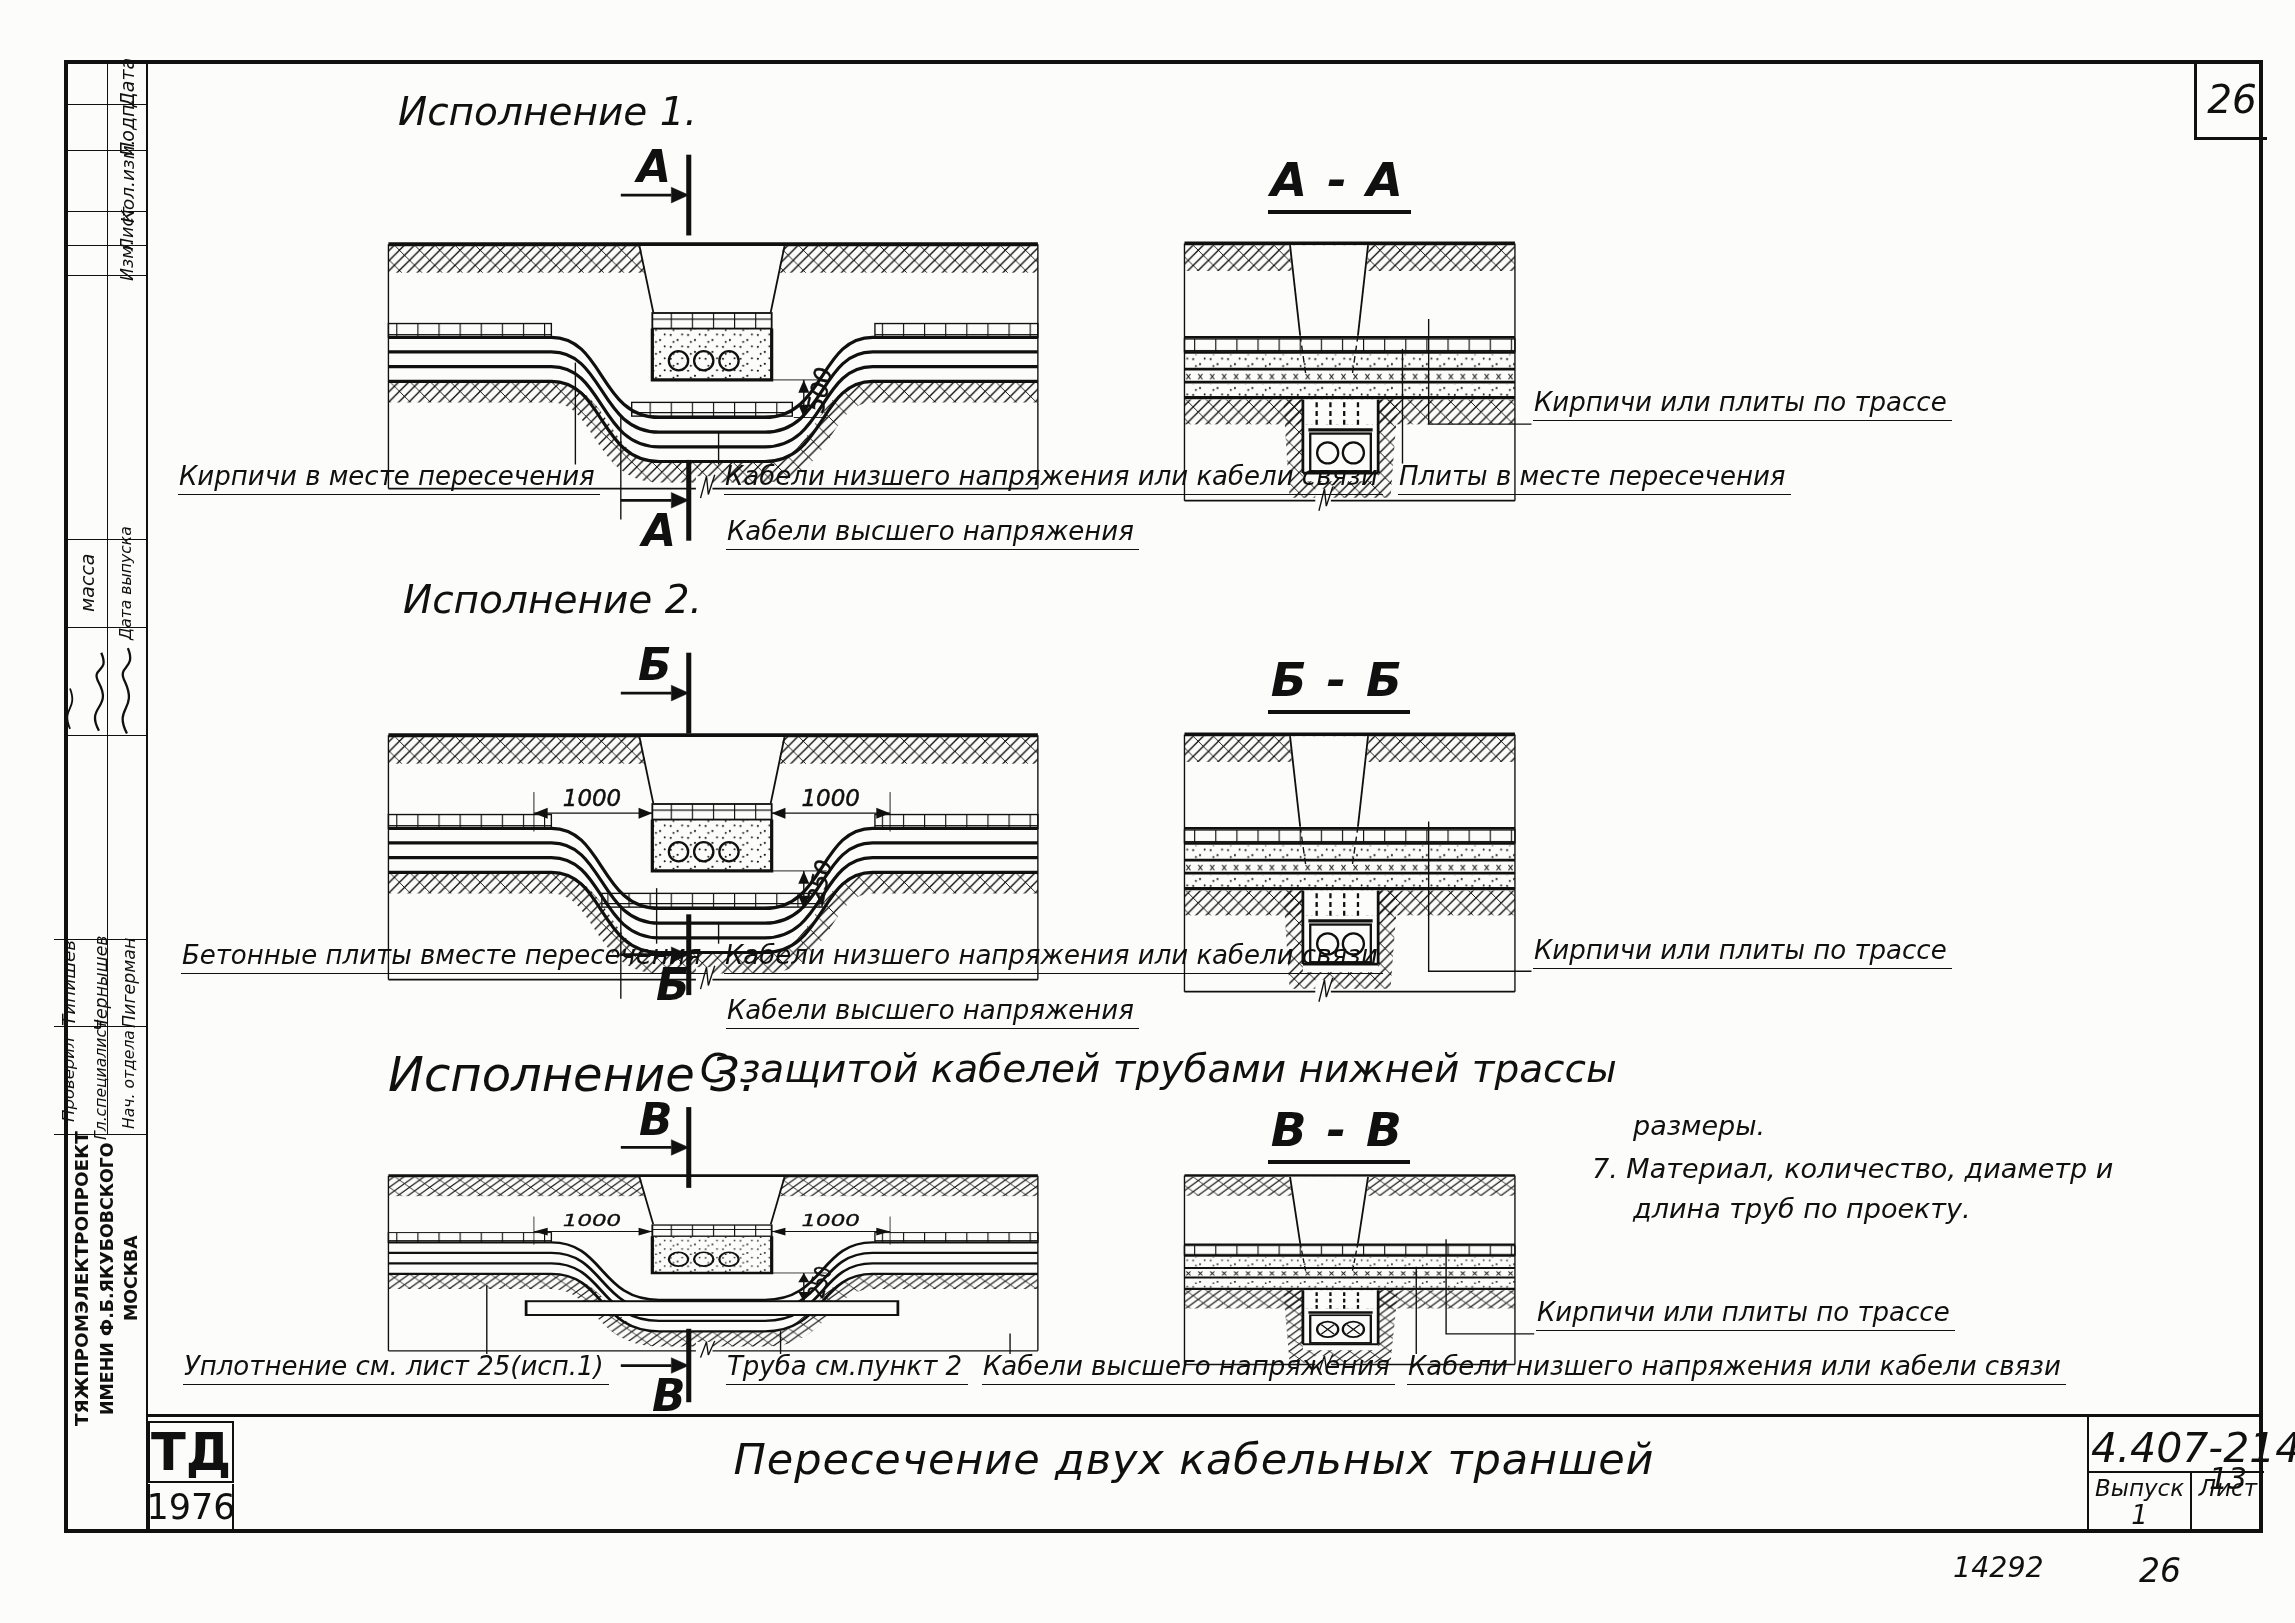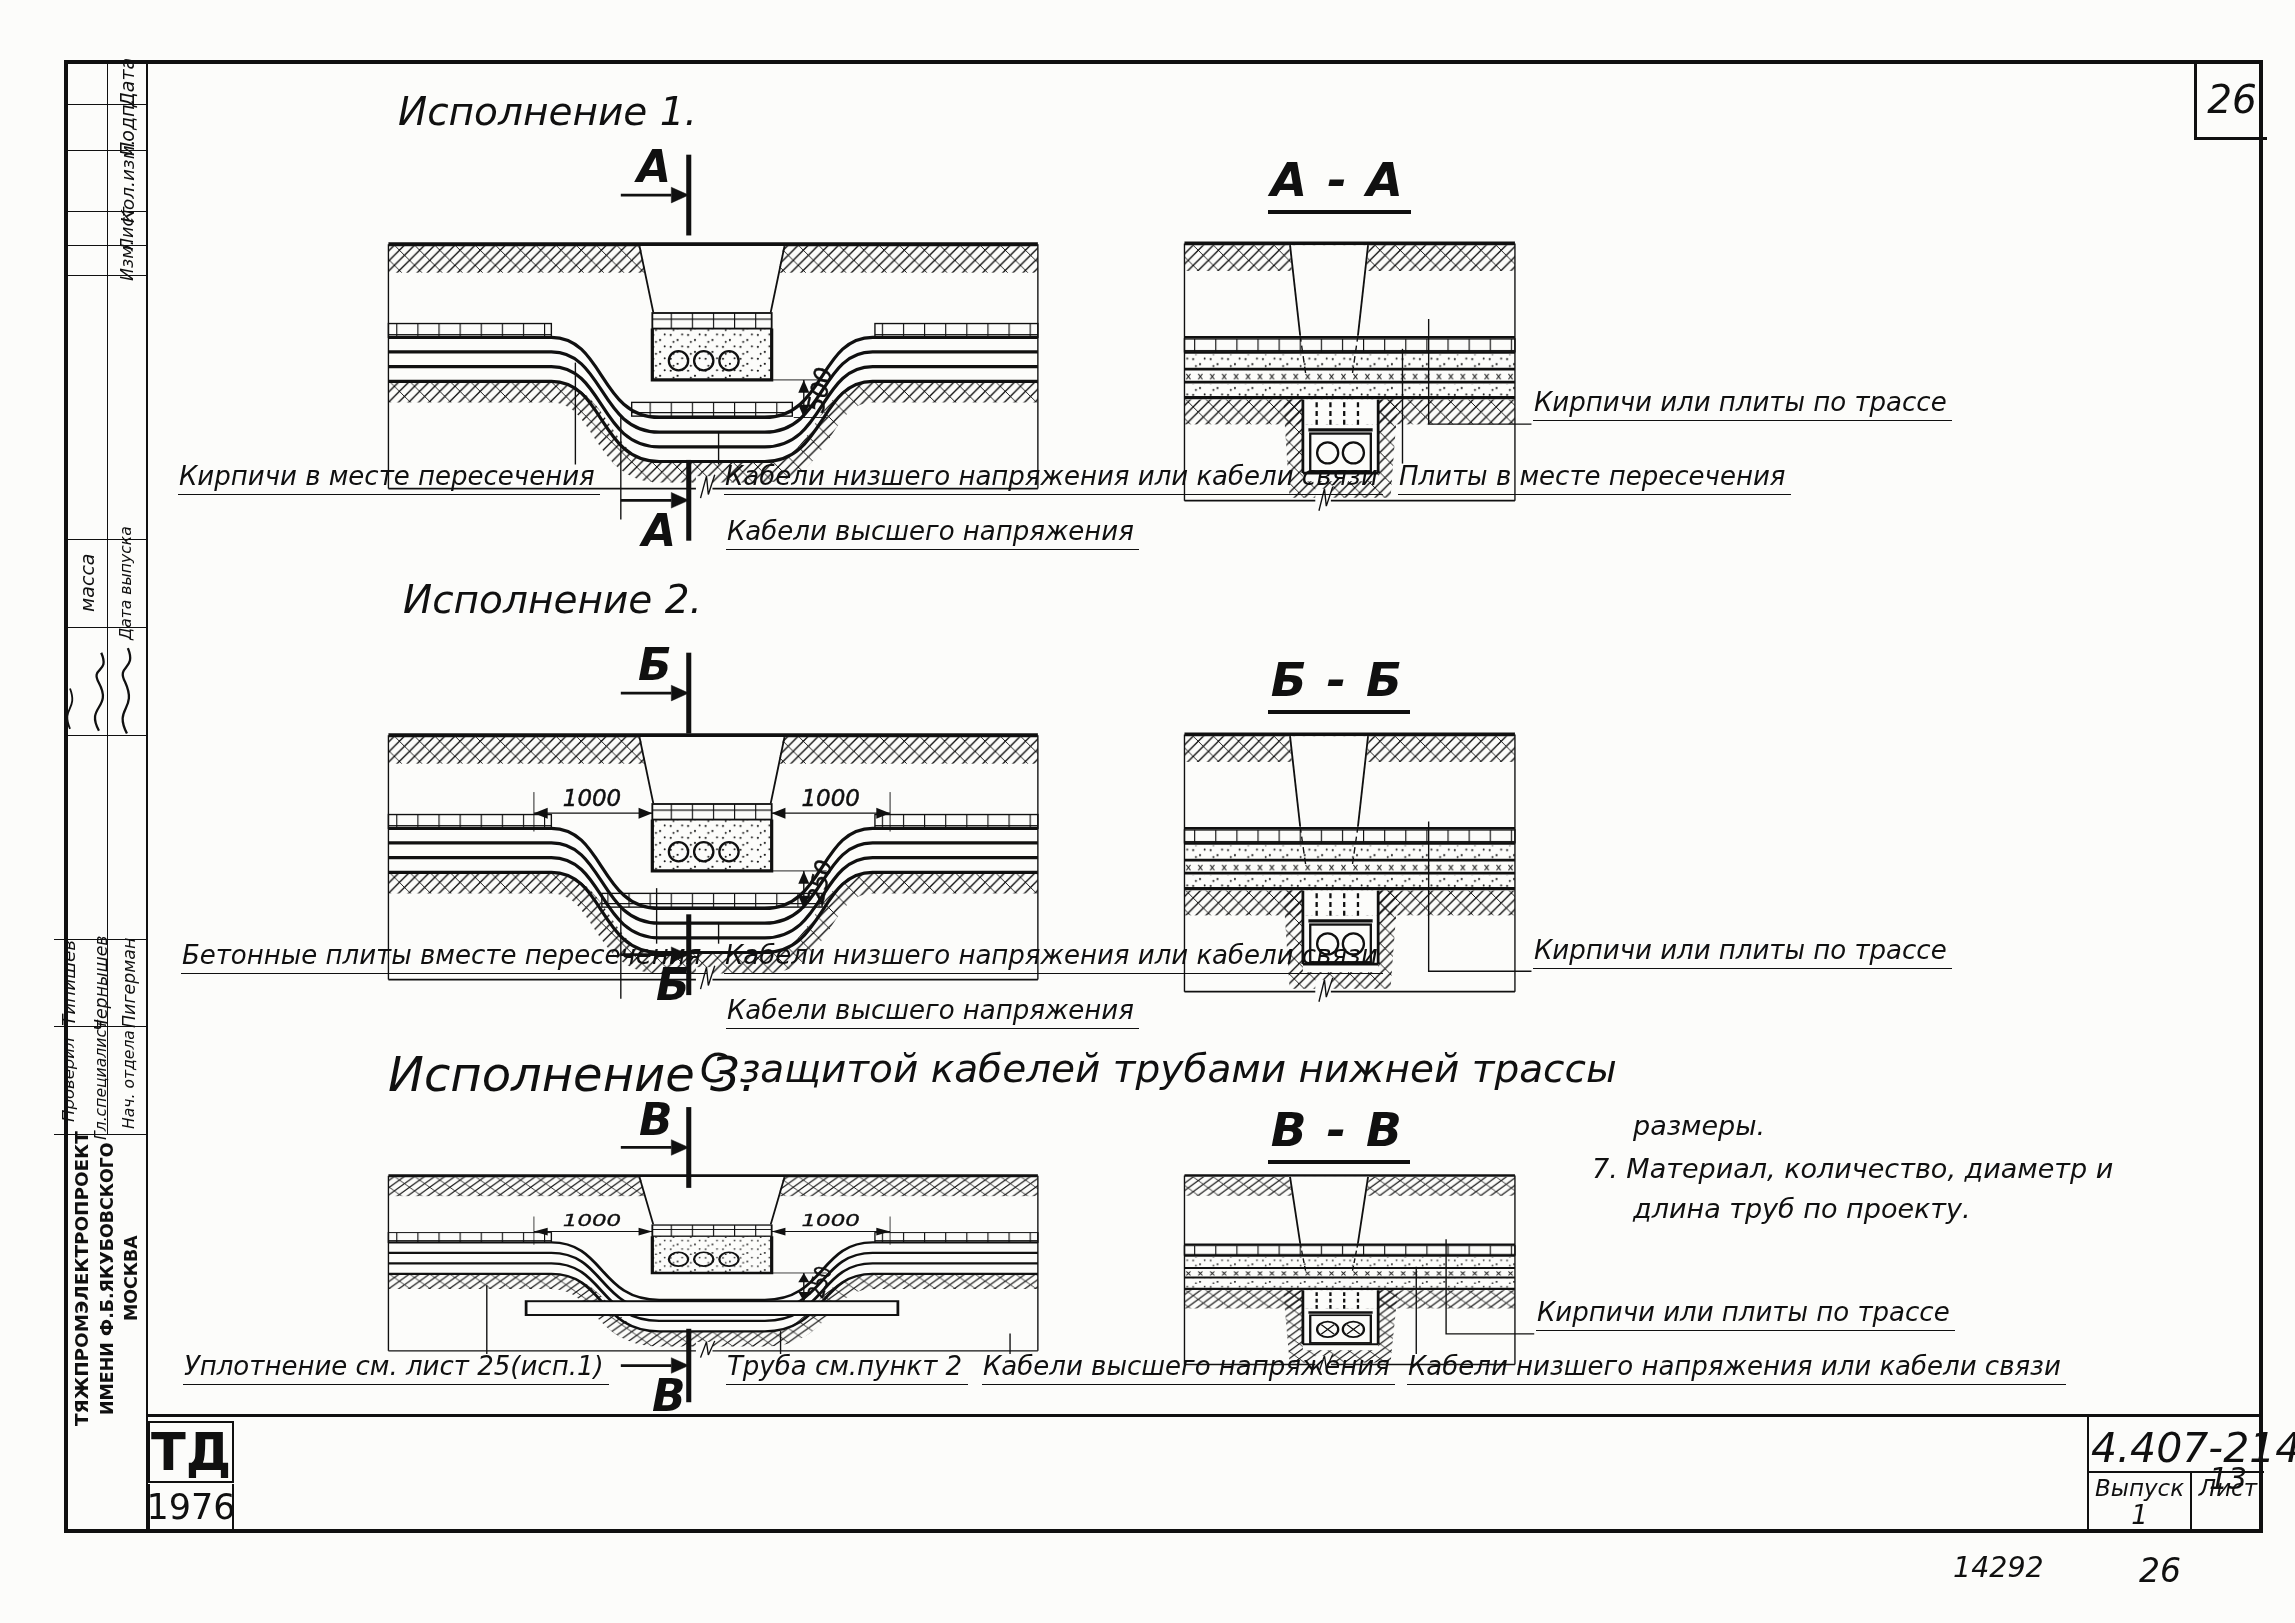--- a/index.html
+++ b/index.html
@@ -422,20 +422,21 @@
 
   <div class="hl" style="left:146px;top:1414px;width:2117px;height:2.8px;"></div>
 
   <div class="box" style="left:148px;top:1421px;width:86px;height:62px;border-width:2.8px;">
     <span style="font-size:51px;font-weight:bold;">ТД</span>
   </div>
   <div class="box" style="left:148px;top:1484px;width:86px;height:48px;border-width:2.8px;border-top:0;">
     <span style="font-size:35px;">1976</span>
   </div>
 
+  <div class="t" style="left:597px;top:1437px;width:1194px;text-align:center;font-size:43px;letter-spacing:0.9px;">Пересечение двух кабельных траншей</div>
 
   <div class="vl" style="left:2087px;top:1414px;width:2.3px;height:119px;"></div>
   <div class="hl" style="left:2087px;top:1471px;width:177px;height:2.3px;"></div>
   <div class="vl" style="left:2190px;top:1471px;width:1.8px;height:62px;"></div>
 
   <div class="t" style="left:2091px;top:1427px;width:170px;text-align:center;font-size:41px;">4.407-214</div>
   <div class="t" style="left:2089px;top:1476px;width:101px;text-align:center;font-size:23px;">Выпуск</div>
   <div class="t" style="left:2089px;top:1502px;width:101px;text-align:center;font-size:26px;">1</div>
   <div class="t" style="left:2192px;top:1476px;width:72px;text-align:center;font-size:23px;">Лист</div>
   <div class="t" style="left:2192px;top:1463px;width:72px;text-align:center;font-size:30px;">13</div>

